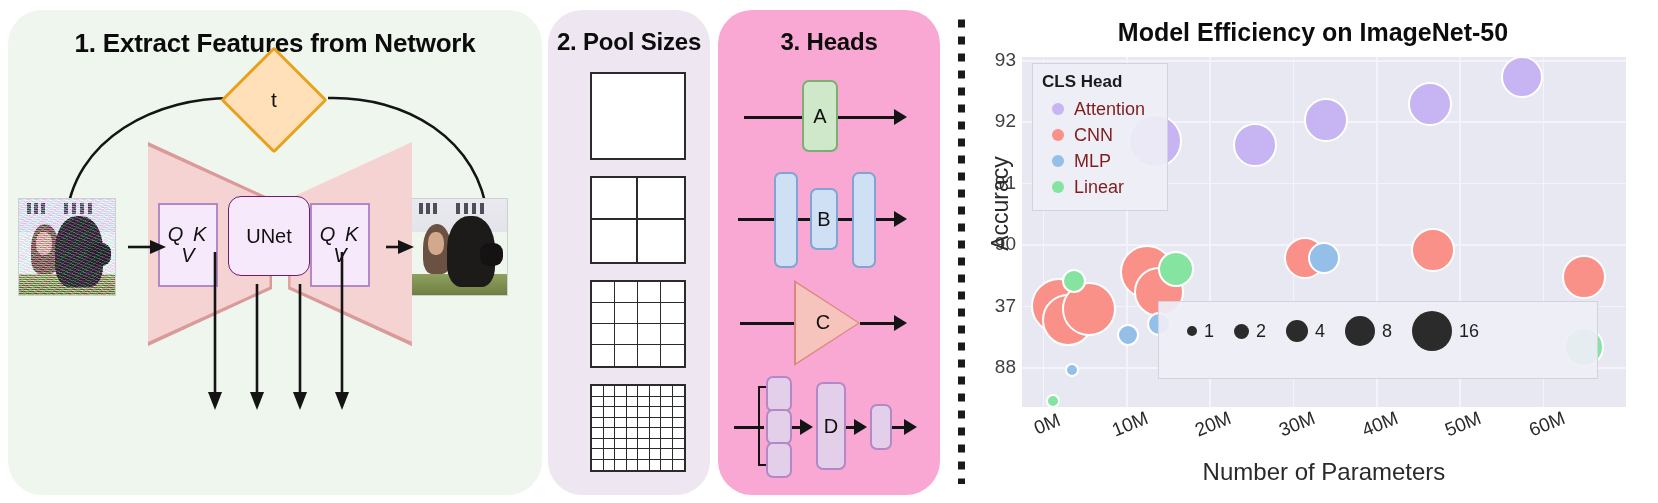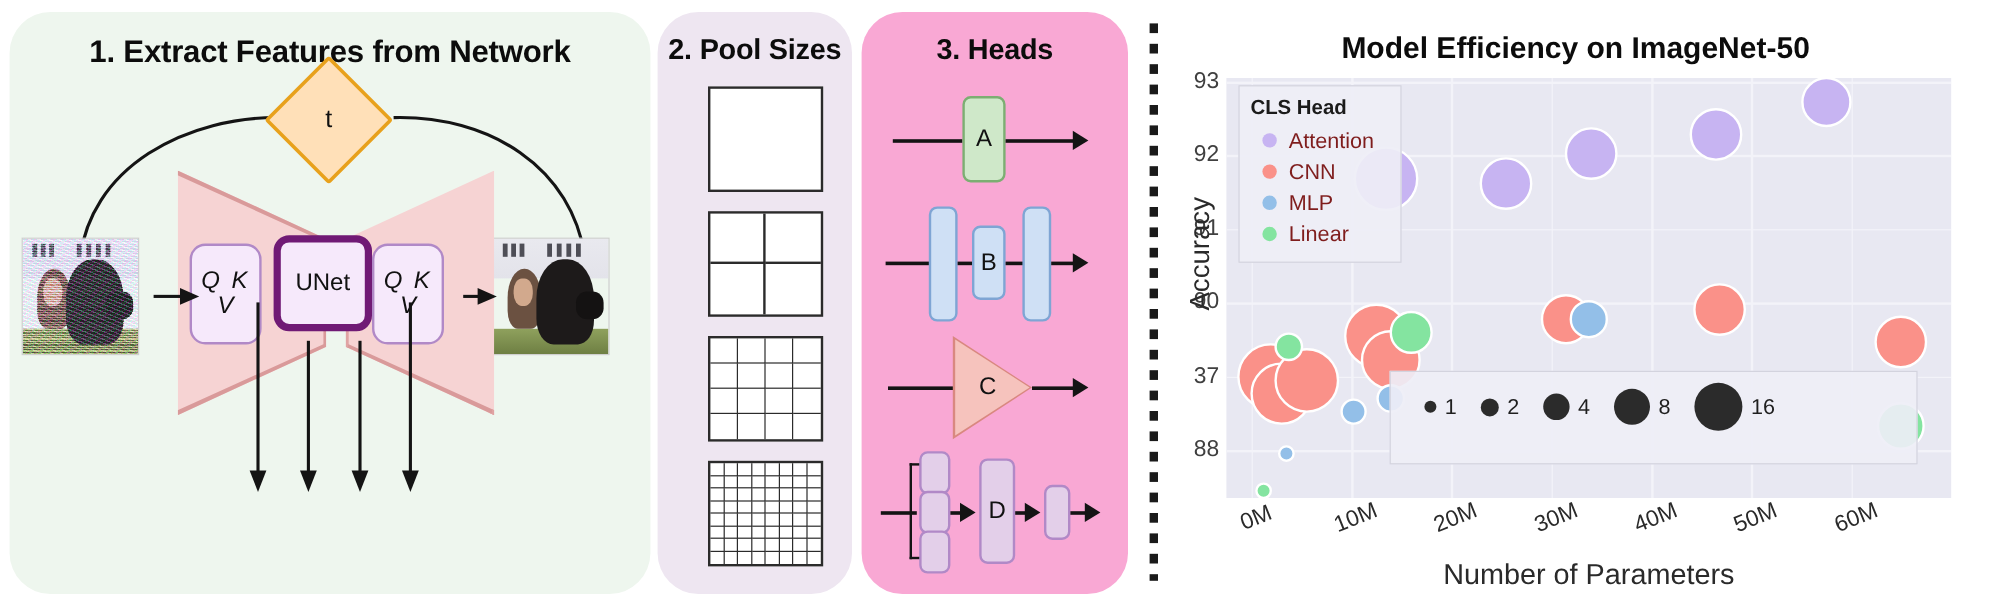--- a/index.html
+++ b/index.html
@@ -107,31 +107,31 @@
   }
   #trap-right-edge {
     left: 288px; top: 142px; width: 124px; height: 204px;
     clip-path: polygon(100% 0%, 100% 100%, 0% 72%, 0% 28%,
                        2% 29%, 2% 71%, 100% 98%, 100% 2%);
     background-color: #d99a9a;
   }
 
   .qkv-box {
     position: absolute; width: 60px; height: 84px;
-    background: #f6e9fb; border: 2px solid #b189c7; border-radius: 13px;
+    background: #f6e9fb; border: 2px solid #b189c7; border-radius: 0;
     display: flex; flex-direction: column; align-items: center; justify-content: center;
     font-style: italic; font-size: 20px; color: #111; line-height: 1.05;
   }
   #qkv-left  { left: 158px; top: 203px; }
   #qkv-right { left: 310px; top: 203px; }
   .qkv-row1 { letter-spacing: 2px; }
 
   #unet-box {
     position: absolute; left: 228px; top: 196px; width: 82px; height: 80px;
-    background: #f6e9fb; border: 6px solid #701a75; border-radius: 13px;
+    background: #f6e9fb; border: 1px solid #701a75; border-radius: 13px;
     display: flex; align-items: center; justify-content: center;
     font-size: 20px; color: #111;
   }
 
   #probing-box {
     position: absolute; left: 152px; top: 412px; width: 218px; height: 46px;
     background: #fdeec0; border: 2px solid #e2b33f; border-radius: 9px;
     display: flex; align-items: center; justify-content: center;
     font-size: 21px; color: #111;
   }
@@ -178,21 +178,21 @@
     border-left: 62px solid #f6c3bd;
   }
   .tri-c-outline {
     position: absolute; width: 0; height: 0;
     border-top: 43px solid transparent; border-bottom: 43px solid transparent;
     border-left: 66px solid #d98880;
   }
   .bracket { position: absolute; border: 2.6px solid #141414; border-right: none; }
 
   
-  #chart { position: absolute; left: 968px; top: 0; width: 690px; height: 451px; margin-top: 8px; }
+  #chart { position: absolute; left: 968px; top: 0; width: 690px; height: 451px; }
   #chart-title {
     position: absolute; left: 0; top: 18px; width: 690px; text-align: center;
     font-size: 25px; font-weight: bold; color: #0c0c0c;
   }
   #plot-area {
     position: absolute; left: 54px; top: 57px; width: 604px; height: 350px;
     background: #e8e8f2; overflow: hidden;
   }
   .gridline-h { position: absolute; left: 0; width: 100%; height: 1.6px; background: #f3f3f9; }
   .gridline-v { position: absolute; top: 0; height: 100%; width: 1.6px; background: #f3f3f9; }

